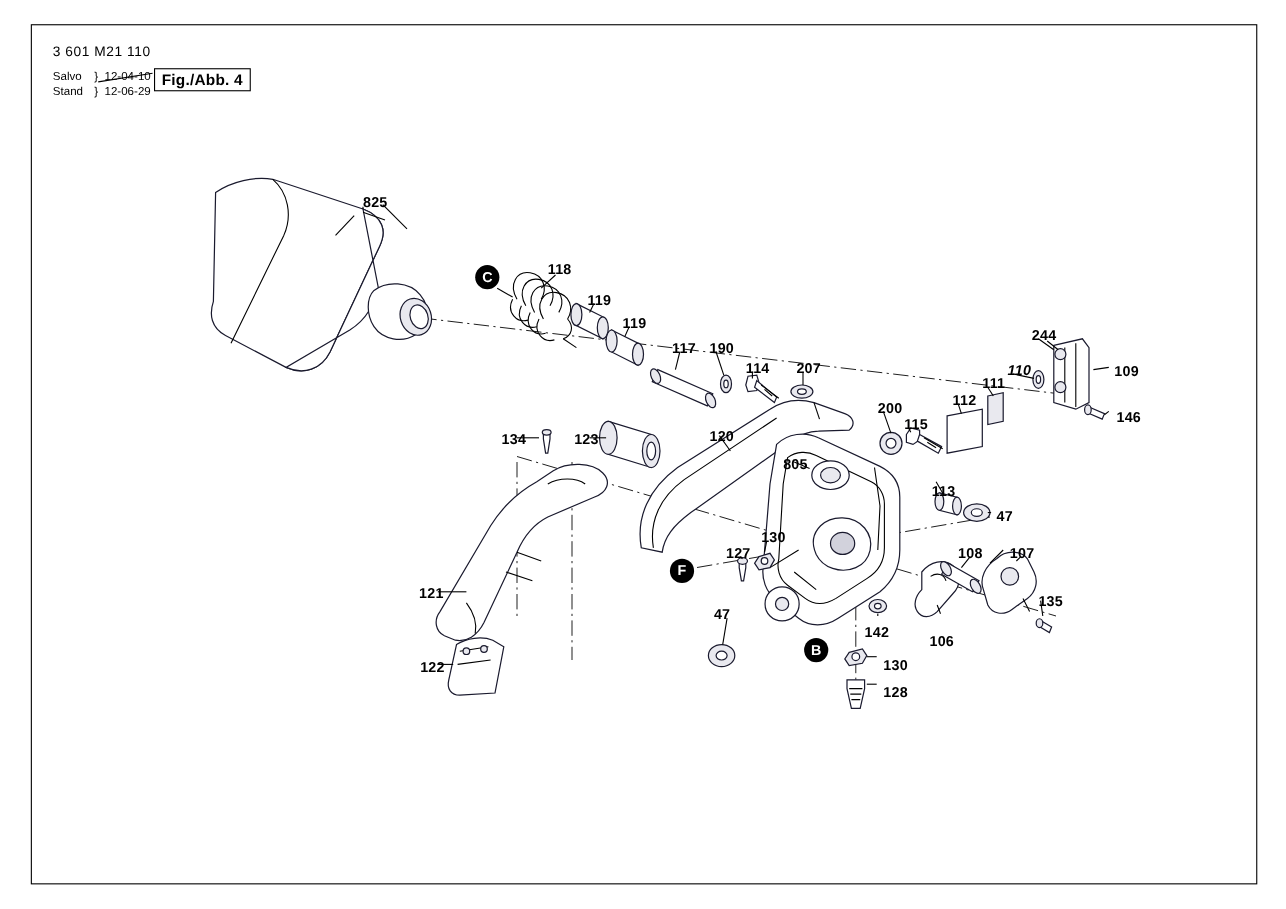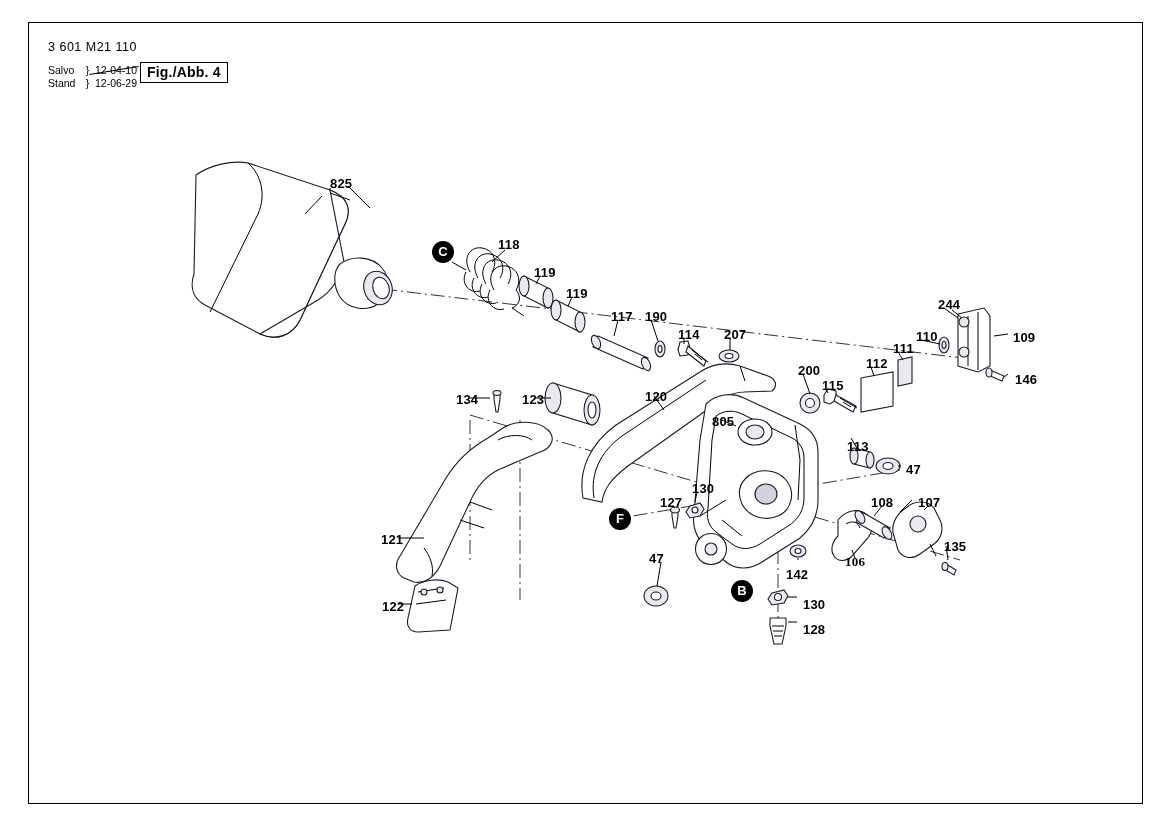--- a/index.html
+++ b/index.html
@@ -383,37 +383,37 @@
   <div class="num" style="left:534px; top:265px;">119</div>
   <div class="num" style="left:566px; top:286px;">119</div>
   <div class="num" style="left:611px; top:309px;">117</div>
   <div class="num" style="left:645px; top:309px;">190</div>
   <div class="num" style="left:678px; top:327px;">114</div>
   <div class="num" style="left:724px; top:327px;">207</div>
   <div class="num" style="left:798px; top:363px;">200</div>
   <div class="num" style="left:822px; top:378px;">115</div>
   <div class="num" style="left:866px; top:356px;">112</div>
   <div class="num" style="left:893px; top:341px;">111</div>
-  <div class="num" style="left:916px; top:329px;">110</div>
+  <div class="num" style="left:916px; top:329px;font-style:italic;">110</div>
   <div class="num" style="left:938px; top:297px;">244</div>
   <div class="num" style="left:1013px; top:330px;">109</div>
   <div class="num" style="left:1015px; top:372px;">146</div>
   <div class="num" style="left:847px; top:439px;">113</div>
   <div class="num" style="left:906px; top:462px;">47</div>
   <div class="num" style="left:645px; top:389px;">120</div>
   <div class="num" style="left:712px; top:414px;">805</div>
   <div class="num" style="left:456px; top:392px;">134</div>
   <div class="num" style="left:522px; top:392px;">123</div>
   <div class="num" style="left:381px; top:532px;">121</div>
   <div class="num" style="left:382px; top:599px;">122</div>
   <div class="num" style="left:692px; top:481px;">130</div>
   <div class="num" style="left:660px; top:495px;">127</div>
   <div class="num" style="left:649px; top:551px;">47</div>
   <div class="num" style="left:786px; top:567px;">142</div>
-  <div class="num" style="left:845px; top:554px;font-family:Liberation Serif, serif;">106</div>
+  <div class="num" style="left:845px; top:575px;">106</div>
   <div class="num" style="left:871px; top:495px;">108</div>
   <div class="num" style="left:918px; top:495px;">107</div>
   <div class="num" style="left:944px; top:539px;">135</div>
   <div class="num" style="left:803px; top:597px;">130</div>
   <div class="num" style="left:803px; top:622px;">128</div>
 
   <div class="circ" style="left:432px; top:241px;">C</div>
   <div class="circ" style="left:609px; top:508px;">F</div>
   <div class="circ" style="left:731px; top:580px;">B</div>
 

